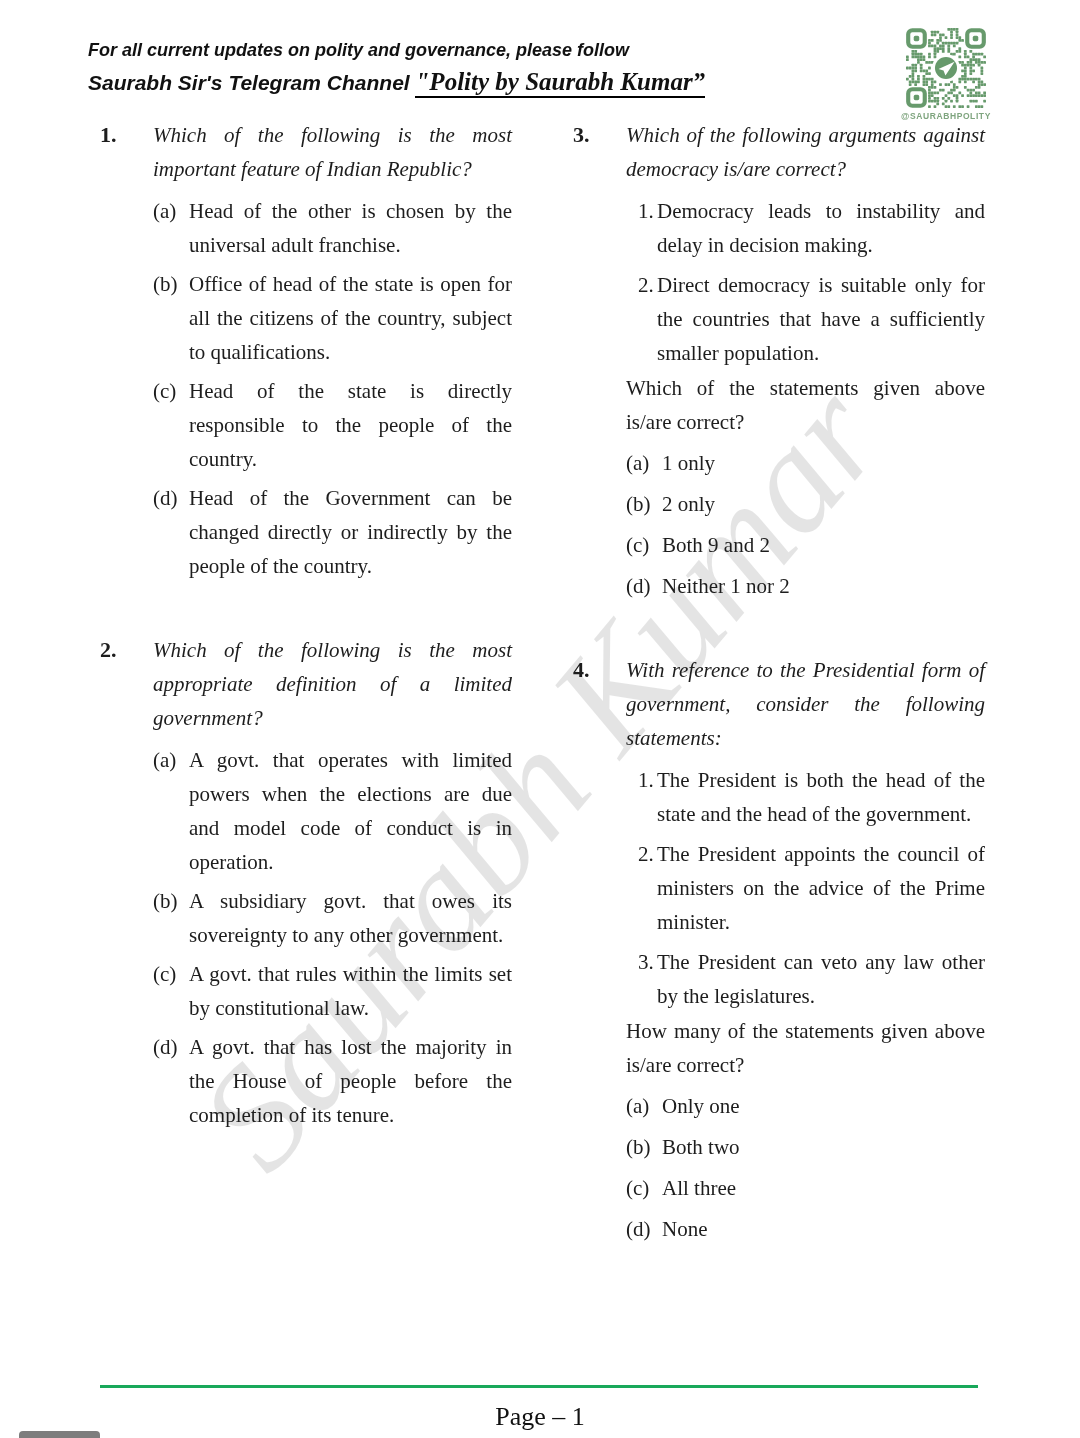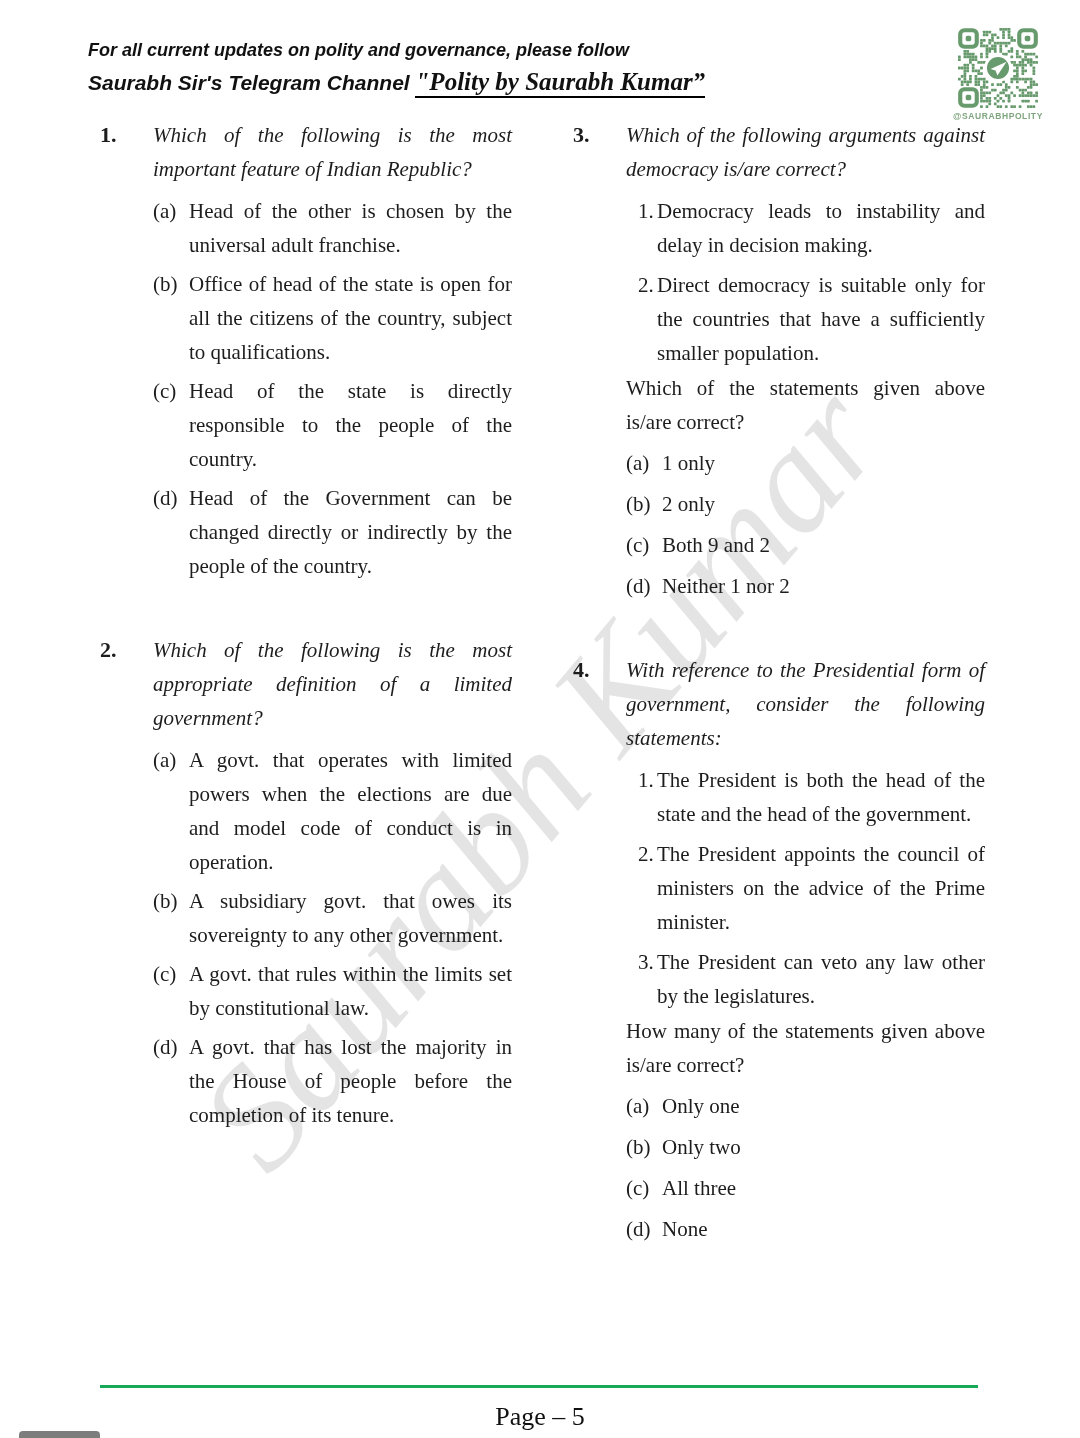--- a/index.html
+++ b/index.html
@@ -16,21 +16,21 @@
   .header-line2{
     position:absolute;left:88px;top:68px;width:800px;
     font-family:"Liberation Sans", sans-serif;font-style:italic;font-weight:bold;
     font-size:21px;color:#111;white-space:nowrap;
   }
   .channel-name{
     font-family:"Liberation Serif", serif;font-weight:bold;font-style:italic;
     font-size:25px;border-bottom:2.5px solid #000;padding-bottom:1px;
   }
   
-  .qr-wrap{position:absolute;left:952px;top:28px;width:92px;text-align:center;}
+  .qr-wrap{position:absolute;left:900px;top:28px;width:92px;text-align:center;}
   .qr-box{width:80px;height:80px;margin:0 auto;}
   .qr-caption{
     margin-top:3px;font-family:"Liberation Sans", sans-serif;font-weight:bold;
     font-size:8.5px;letter-spacing:.6px;color:#7fa57f;
   }
   
   .watermark{
     position:absolute;left:50%;top:54%;
     transform:translate(-50%,-50%) rotate(-50deg);
     font-size:150px;font-style:italic;color:rgba(0,0,0,0.105);
@@ -443,31 +443,31 @@
         <span class="stmt-label">3.</span>
         <div class="stmt-text">The President can veto any law other by the legislatures.</div>
       </div>
       <div class="subtext">How many of the statements given above is/are correct?</div>
       <div class="option">
         <span class="opt-label">(a)</span>
         <div class="opt-text">Only one</div>
       </div>
       <div class="option">
         <span class="opt-label">(b)</span>
-        <div class="opt-text">Only two</div>
+        <div class="opt-text">Both two</div>
       </div>
       <div class="option">
         <span class="opt-label">(c)</span>
         <div class="opt-text">All three</div>
       </div>
       <div class="option">
         <span class="opt-label">(d)</span>
         <div class="opt-text">None</div>
       </div>
     </div>
 
   </div>
 
   <div class="footer-divider"></div>
-  <div class="page-label">Page – 5</div>
+  <div class="page-label">Page – 1</div>
   <div class="bottom-tab"></div>
 
 </div>
 
 </body></html>

